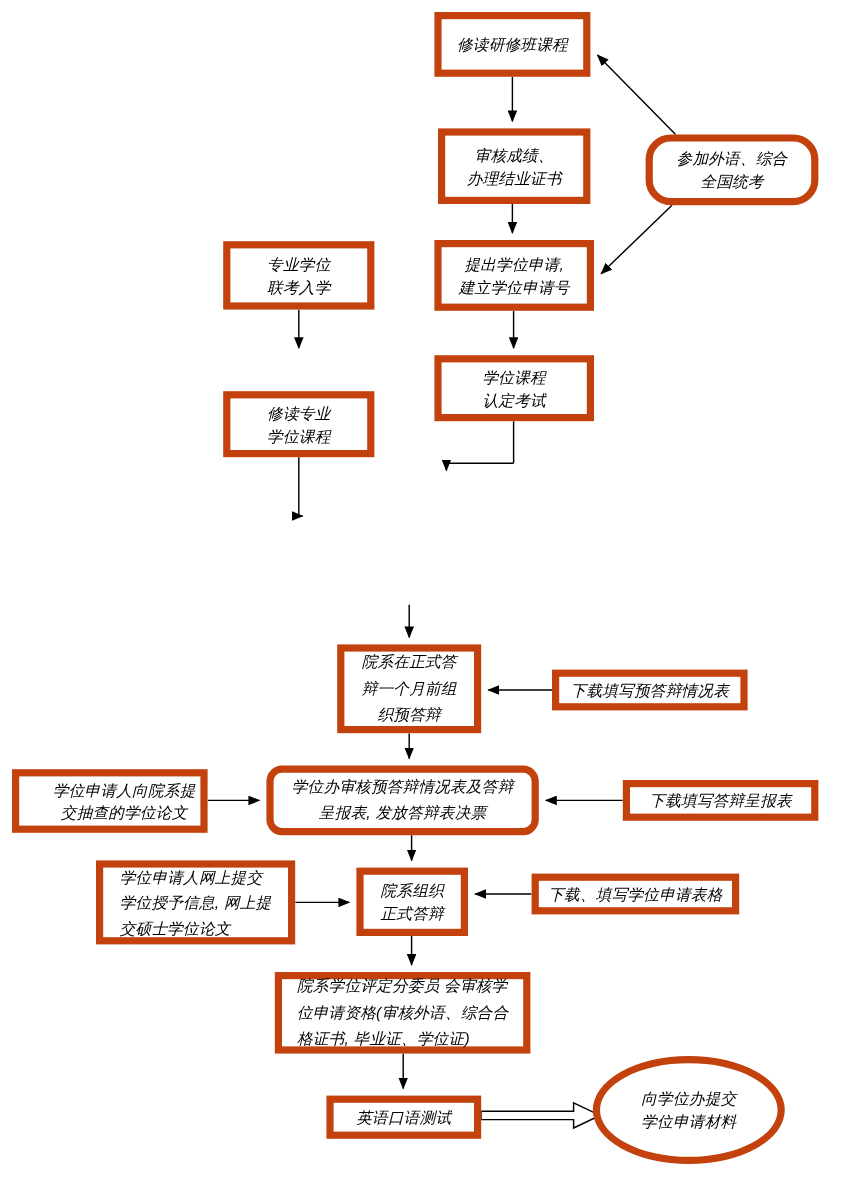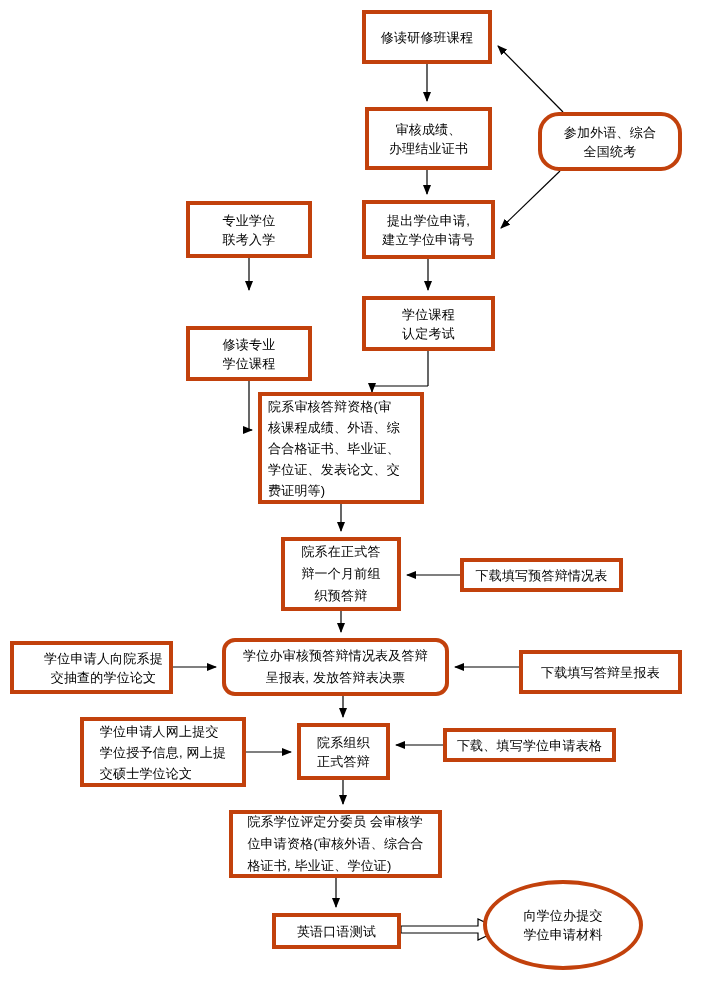--- a/index.html
+++ b/index.html
@@ -13,31 +13,32 @@
   #canvas {
     position: relative;
     width: 703px;
     height: 997px;
     background: #ffffff;
     overflow: hidden;
   }
   .node {
     position: absolute;
     box-sizing: border-box;
-    border: 4px solid #c2410c;
+    border: 6px solid #c2410c;
     background: #ffffff;
     color: #000000;
     display: flex;
     align-items: center;
     justify-content: center;
     text-align: center;
     font-size: 13px;
     line-height: 19px;
     white-space: pre-line;
     letter-spacing: 0.2px;
+    font-style: italic;
   }
   .ellipse {
     border-radius: 50%;
   }
   svg.edges {
     position: absolute;
     left: 0;
     top: 0;
     width: 703px;
     height: 997px;
@@ -104,40 +105,35 @@
   <div class="node" style="left:538px; top:112px; width:144px; height:59px;border-radius:21px;">参加外语、综合
 全国统考</div>
   <div class="node" style="left:186px; top:201px; width:126px; height:57px;">专业学位
 联考入学</div>
   <div class="node" style="left:362px; top:200px; width:133px; height:59px;">提出学位申请,
 建立学位申请号</div>
   <div class="node" style="left:186px; top:296px; width:126px; height:55px;margin-top:30px;">修读专业
 学位课程</div>
   <div class="node" style="left:362px; top:296px; width:133px; height:55px;">学位课程
 认定考试</div>
-  <div class="node" style="left:258px; top:392px; width:166px; height:112px; text-align:left; justify-content:flex-start; padding:4px 6px; line-height:21px;">院系审核答辩资格(审
-核课程成绩、外语、综
-合合格证书、毕业证、
-学位证、发表论文、交
-费证明等)</div>
   <div class="node" style="left:281px; top:537px; width:120px; height:74px; line-height:22px;">院系在正式答
 辩一个月前组
 织预答辩</div>
   <div class="node" style="left:460px; top:558px; width:163px; height:34px;">下载填写预答辩情况表</div>
   <div class="node" style="left:10px;  top:641px; width:163px; height:53px;padding-left:24px;">学位申请人向院系提
 交抽查的学位论文</div>
   <div class="node" style="left:222px; top:638px; width:227px; height:58px; line-height:22px;border-radius:13px;">学位办审核预答辩情况表及答辩
 呈报表, 发放答辩表决票</div>
-  <div class="node" style="left:519px; top:650px; width:163px; height:44px;">下载填写答辩呈报表</div>
+  <div class="node" style="left:519px; top:650px; width:163px; height:34px;">下载填写答辩呈报表</div>
   <div class="node" style="left:80px;  top:717px; width:166px; height:70px; text-align:left; padding:4px 2px; line-height:21px;">学位申请人网上提交
 学位授予信息, 网上提
 交硕士学位论文</div>
   <div class="node" style="left:297px; top:723px; width:93px;  height:57px;">院系组织
 正式答辩</div>
   <div class="node" style="left:443px; top:728px; width:173px; height:34px;">下载、填写学位申请表格</div>
   <div class="node" style="left:229px; top:810px; width:213px; height:68px; text-align:left; padding:4px 6px; line-height:22px;">院系学位评定分委员 会审核学
 位申请资格(审核外语、综合合
 格证书, 毕业证、学位证)</div>
   <div class="node" style="left:272px; top:913px; width:129px; height:36px;">英语口语测试</div>
-  <div class="node ellipse" style="left:483px; top:880px; width:160px; height:90px;text-align:center;">向学位办提交
+  <div class="node ellipse" style="left:494px; top:880px; width:160px; height:90px;text-align:center;">向学位办提交
 学位申请材料</div>
 
 </div>
 
 </body></html>

